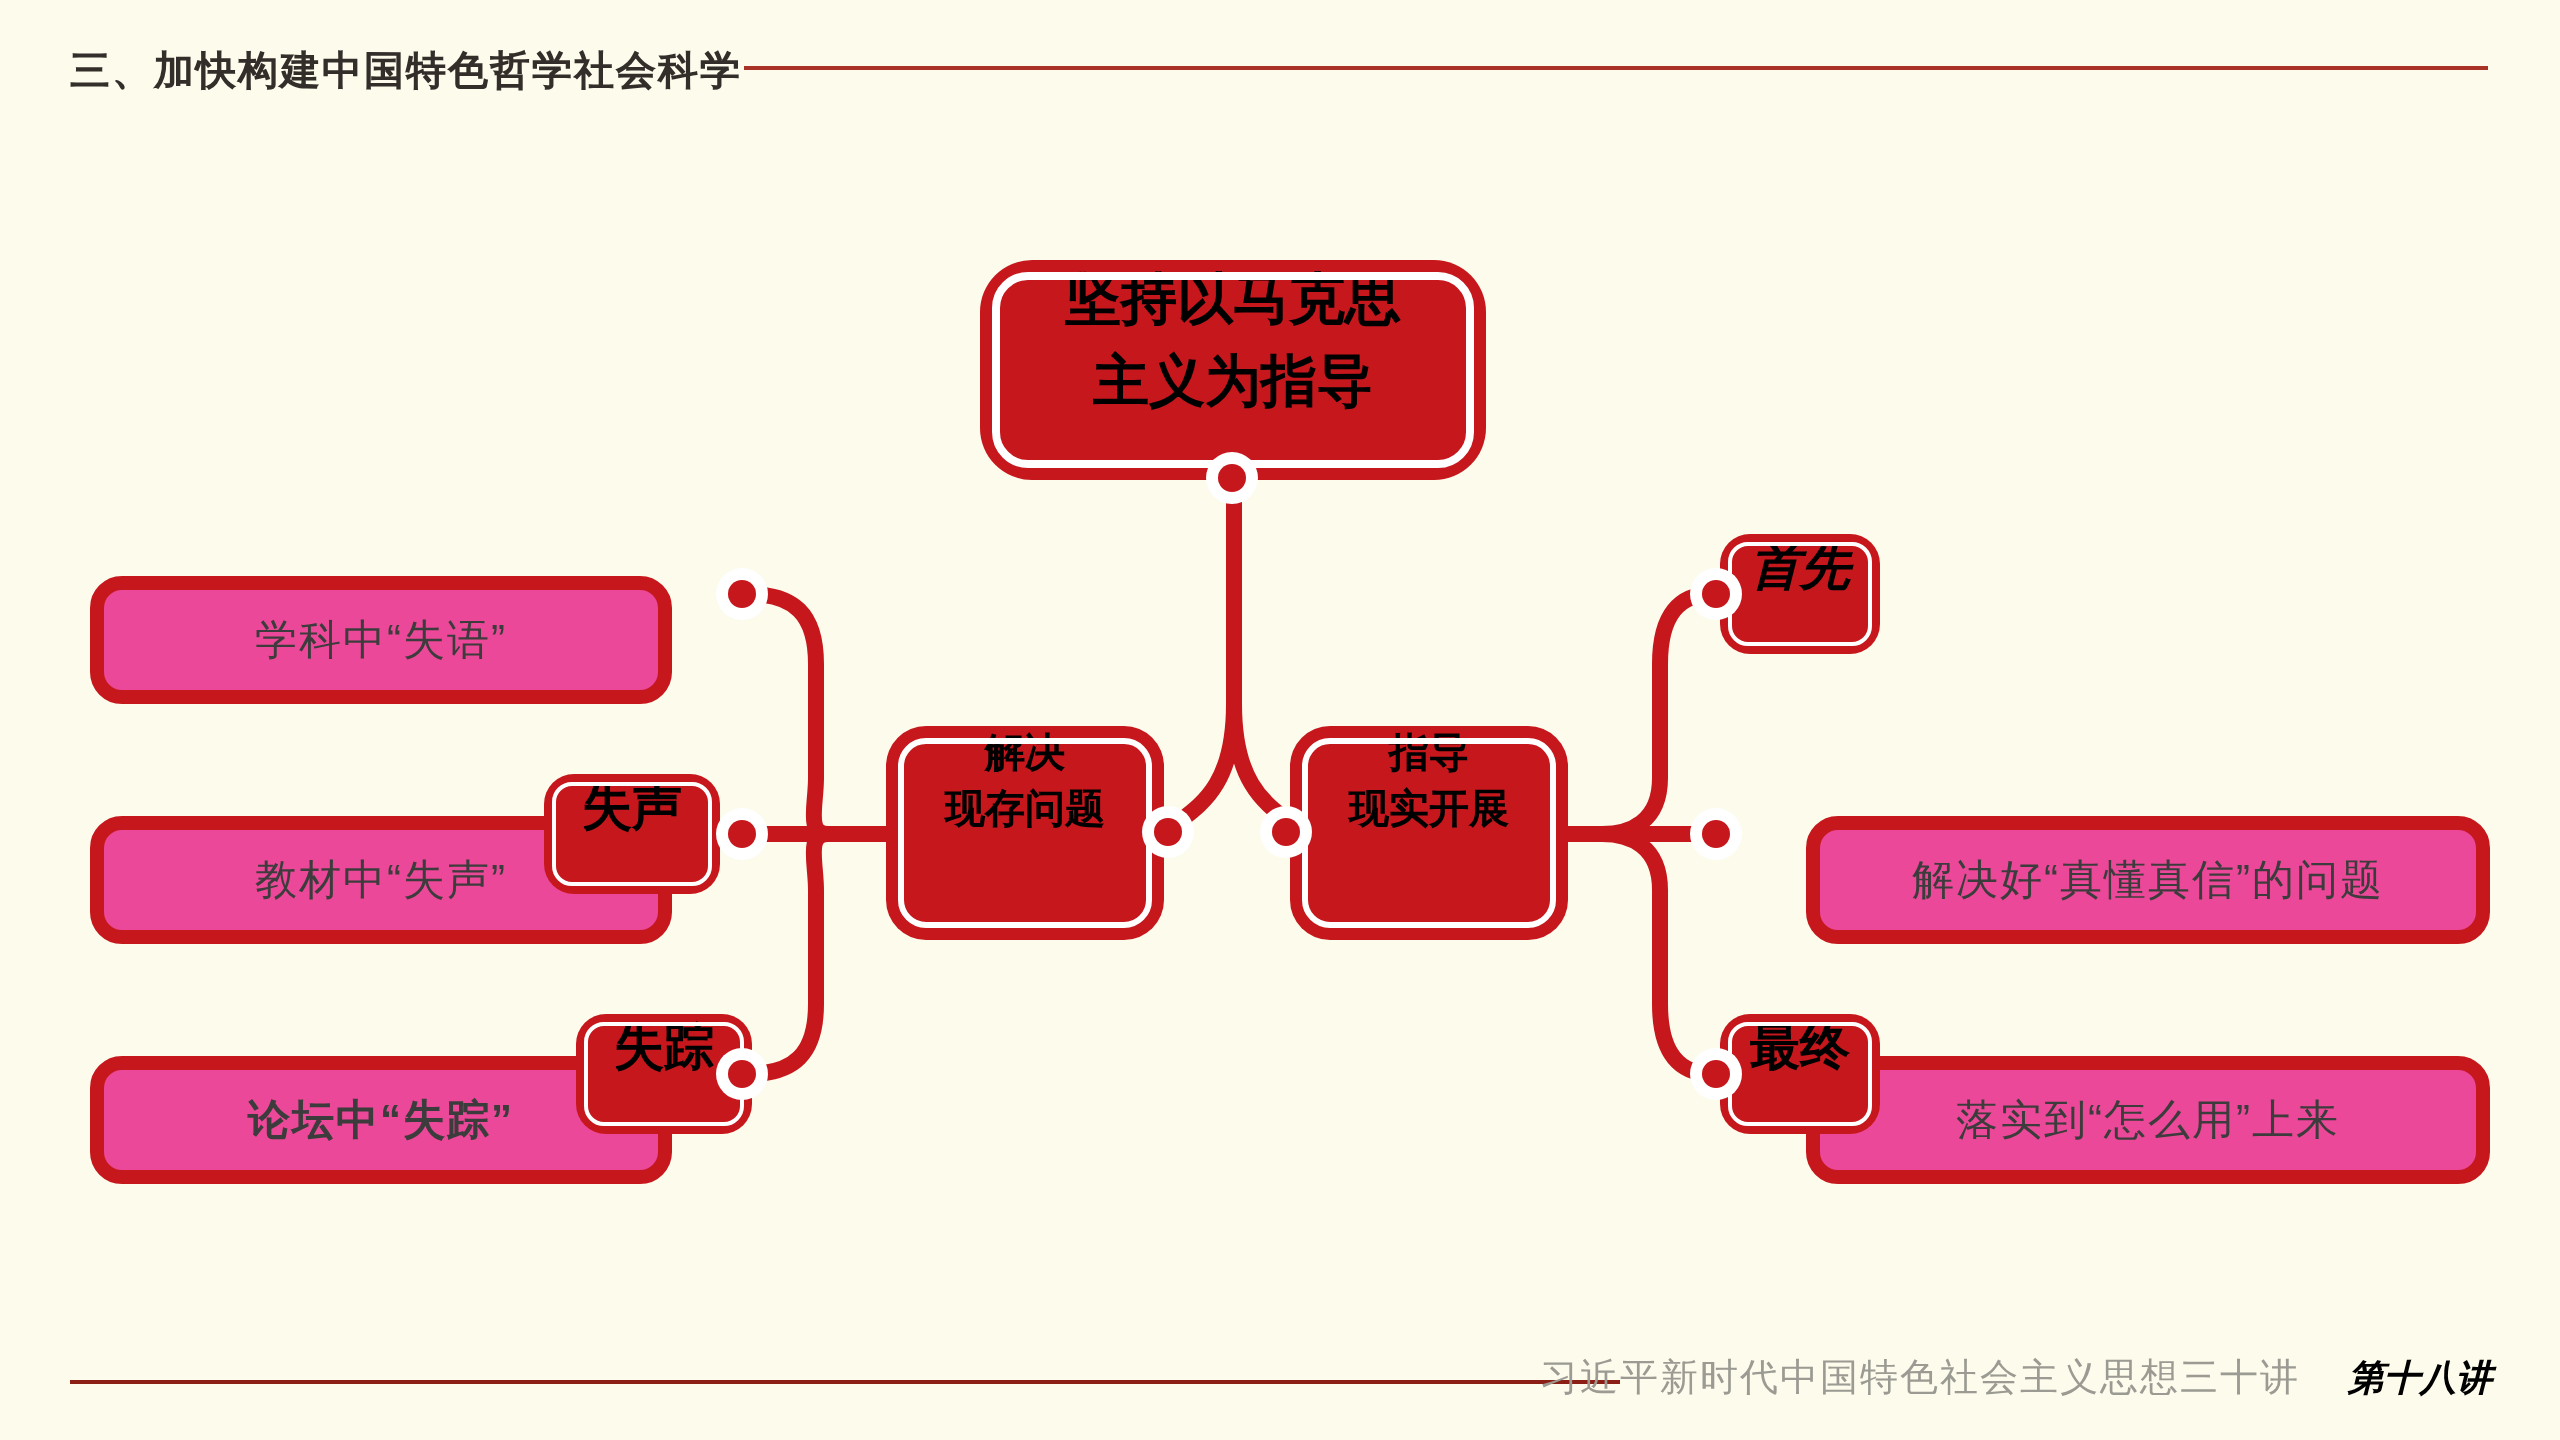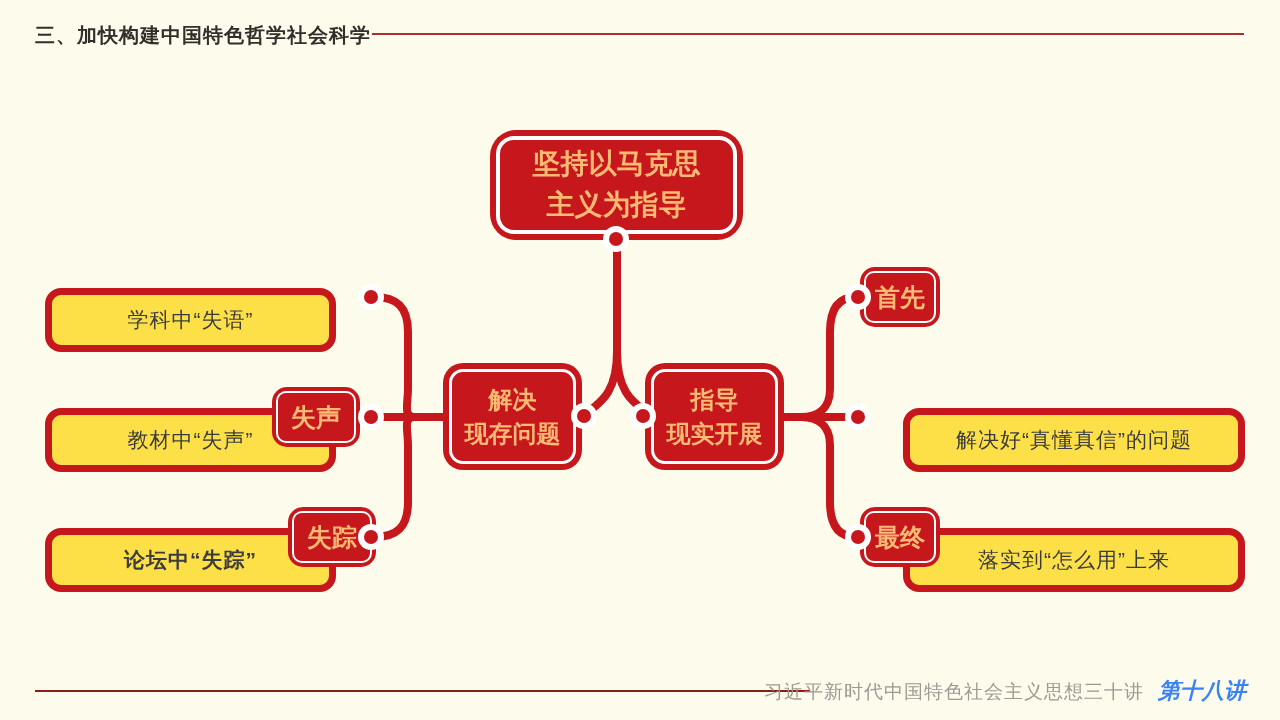--- a/index.html
+++ b/index.html
@@ -21,58 +21,58 @@
     background:#A93226;
   }
 
   
   .footer-line{
     position:absolute;left:35px;top:690px;width:775px;height:2px;
     background:#8B1E15;
   }
   .footer{
     position:absolute;right:34px;top:676px;
-    display:flex;align-items:baseline;gap:14px;
+    display:flex;align-items:baseline;gap:24px;
   }
   .footer-series{font-size:19px;color:#9B9B93;letter-spacing:1px;}
   .footer-episode{
     font-family:"DejaVu Serif","Liberation Serif",serif;
-    font-style:italic;font-weight:bold;font-size:22px;color:#3b82f6;
+    font-style:italic;font-weight:bold;font-size:18px;color:#000000;
   }
 
   
   .svg-layer{position:absolute;left:0;top:0;z-index:1;pointer-events:none;}
   .svg-dots{z-index:3;}
 
   
   .red-box{
     position:absolute;z-index:2;
-    background:#C6171D;color:#fdba74;font-weight:bold;
-    display:flex;align-items:center;justify-content:center;text-align:center;
+    background:#C6171D;color:#000000;font-weight:bold;
+    display:flex;align-items:flex-start;justify-content:center;text-align:center;
   }
   .red-box::after{
     content:"";position:absolute;border:3px solid #fff;border-radius:14px;
     left:6px;right:6px;top:6px;bottom:6px;pointer-events:none;
   }
   .root-box{
     left:490px;top:130px;width:253px;height:110px;border-radius:26px;
     font-size:28px;line-height:1.45;
   }
   .root-box::after{border-radius:18px;border-width:4px;}
-  .hub-box{width:139px;height:107px;top:363px;border-radius:20px;font-size:24px;line-height:1.4;}
+  .hub-box{width:139px;height:107px;top:363px;border-radius:20px;font-size:20px;line-height:1.4;}
   .hub-left{left:443px;}
   .hub-right{left:645px;}
   .tag-box{width:88px;height:60px;border-radius:15px;font-size:25px;}
   .tag-box::after{left:4px;right:4px;top:4px;bottom:4px;border-width:2.5px;border-radius:10px;}
   .tag-right{width:80px;}
 
   
   .white-box{
     position:absolute;z-index:2;height:64px;
-    background:#fde047;border:7px solid #C6171D;border-radius:16px;
+    background:#ec4899;border:7px solid #C6171D;border-radius:16px;
     box-sizing:border-box;
     display:flex;align-items:center;justify-content:center;
     font-size:21px;color:#3C3C3C;letter-spacing:1px;
   }
   .white-left{left:45px;width:291px;}
   .white-right{left:903px;width:342px;}
 </style>
 </head>
 <body>
 
@@ -135,21 +135,21 @@
   <div class="red-box tag-box" style="left:288px;top:507px;">
     <span>失踪</span>
   </div>
 
   <div class="white-box white-right" style="top:408px;">
     <span>解决好“真懂真信”的问题</span>
   </div>
   <div class="white-box white-right" style="top:528px;">
     <span>落实到“怎么用”上来</span>
   </div>
-  <div class="red-box tag-box tag-right" style="left:860px;top:267px;">
+  <div class="red-box tag-box tag-right" style="left:860px;top:267px;font-style:italic;">
     <span>首先</span>
   </div>
   <div class="red-box tag-box tag-right" style="left:860px;top:507px;font-family:Liberation Serif, serif;">
     <span>最终</span>
   </div>
 
   <svg class="svg-layer svg-dots" width="1280" height="720" viewBox="0 0 1280 720">
     <g>
       <g>
         <circle cx="616" cy="239" r="13" fill="#FFFFFF"></circle>

